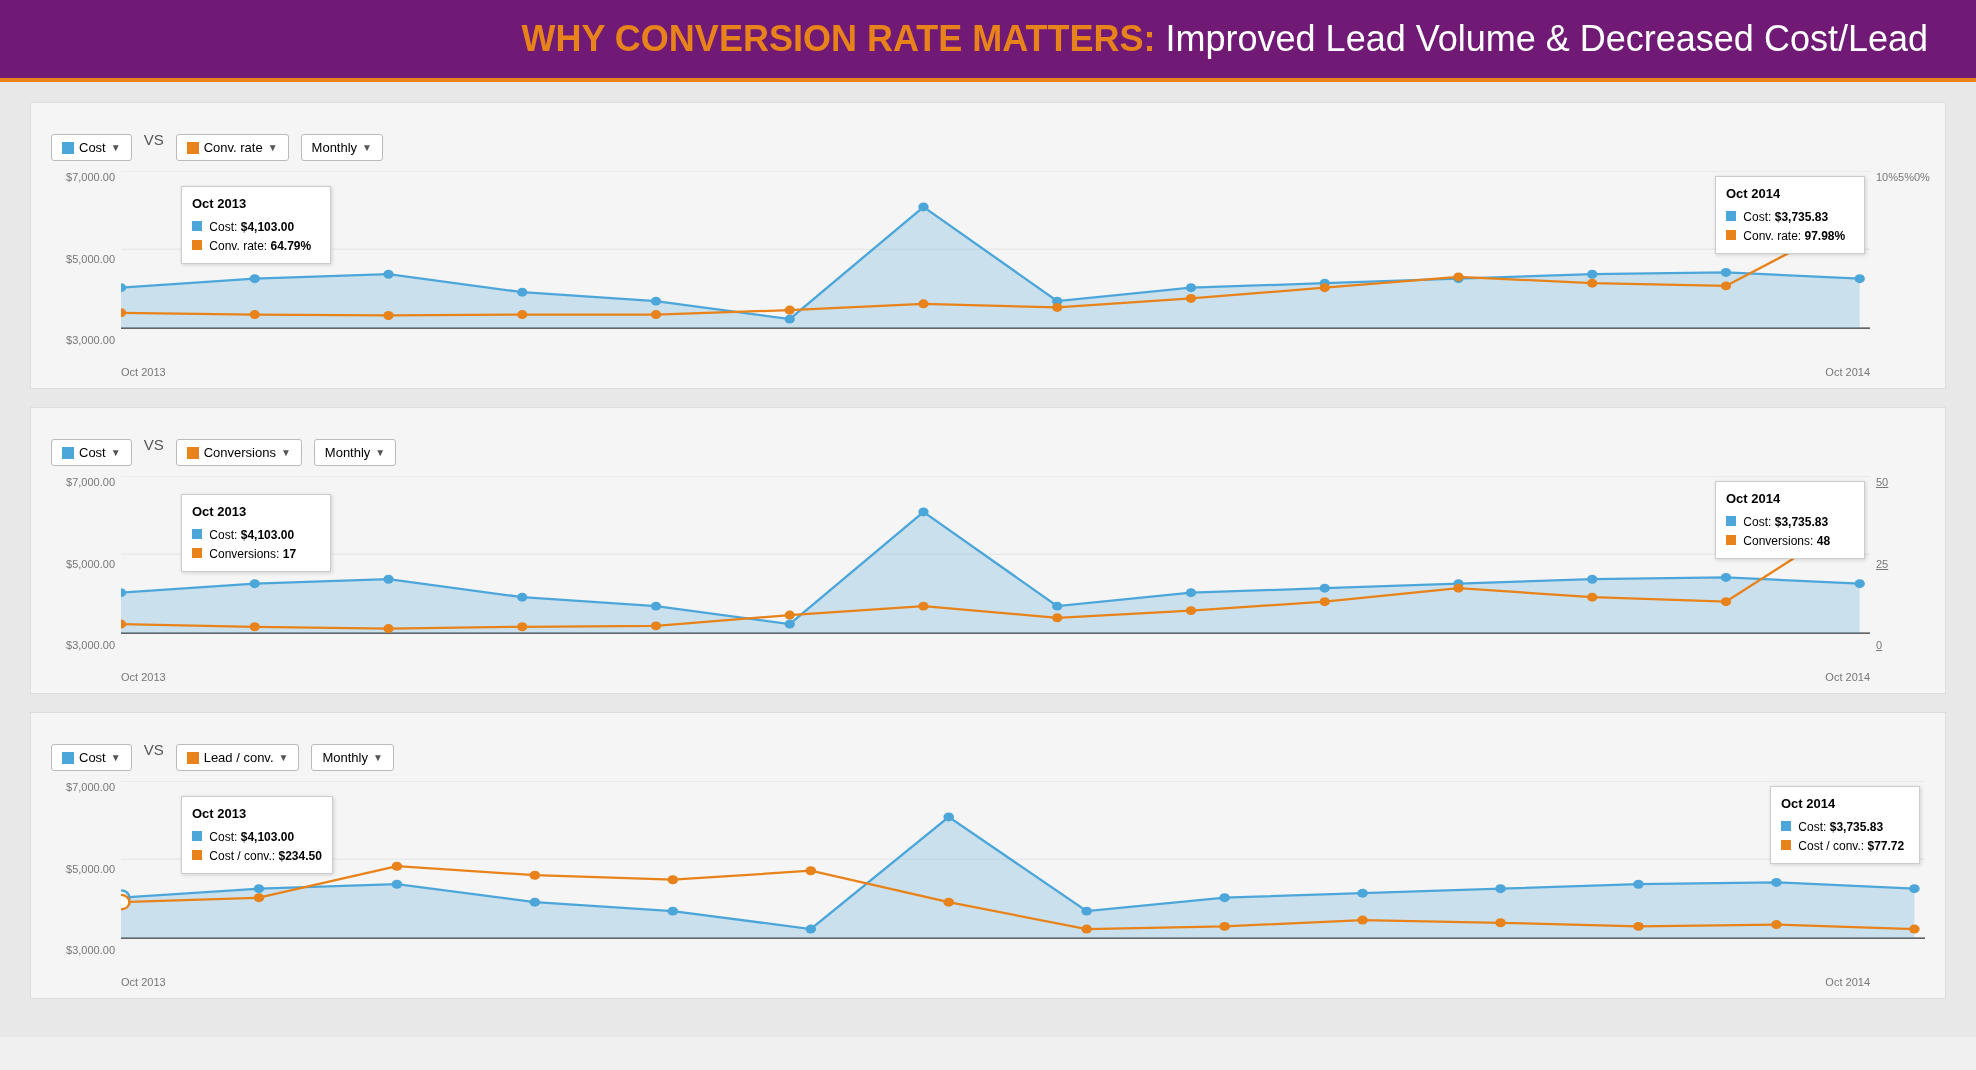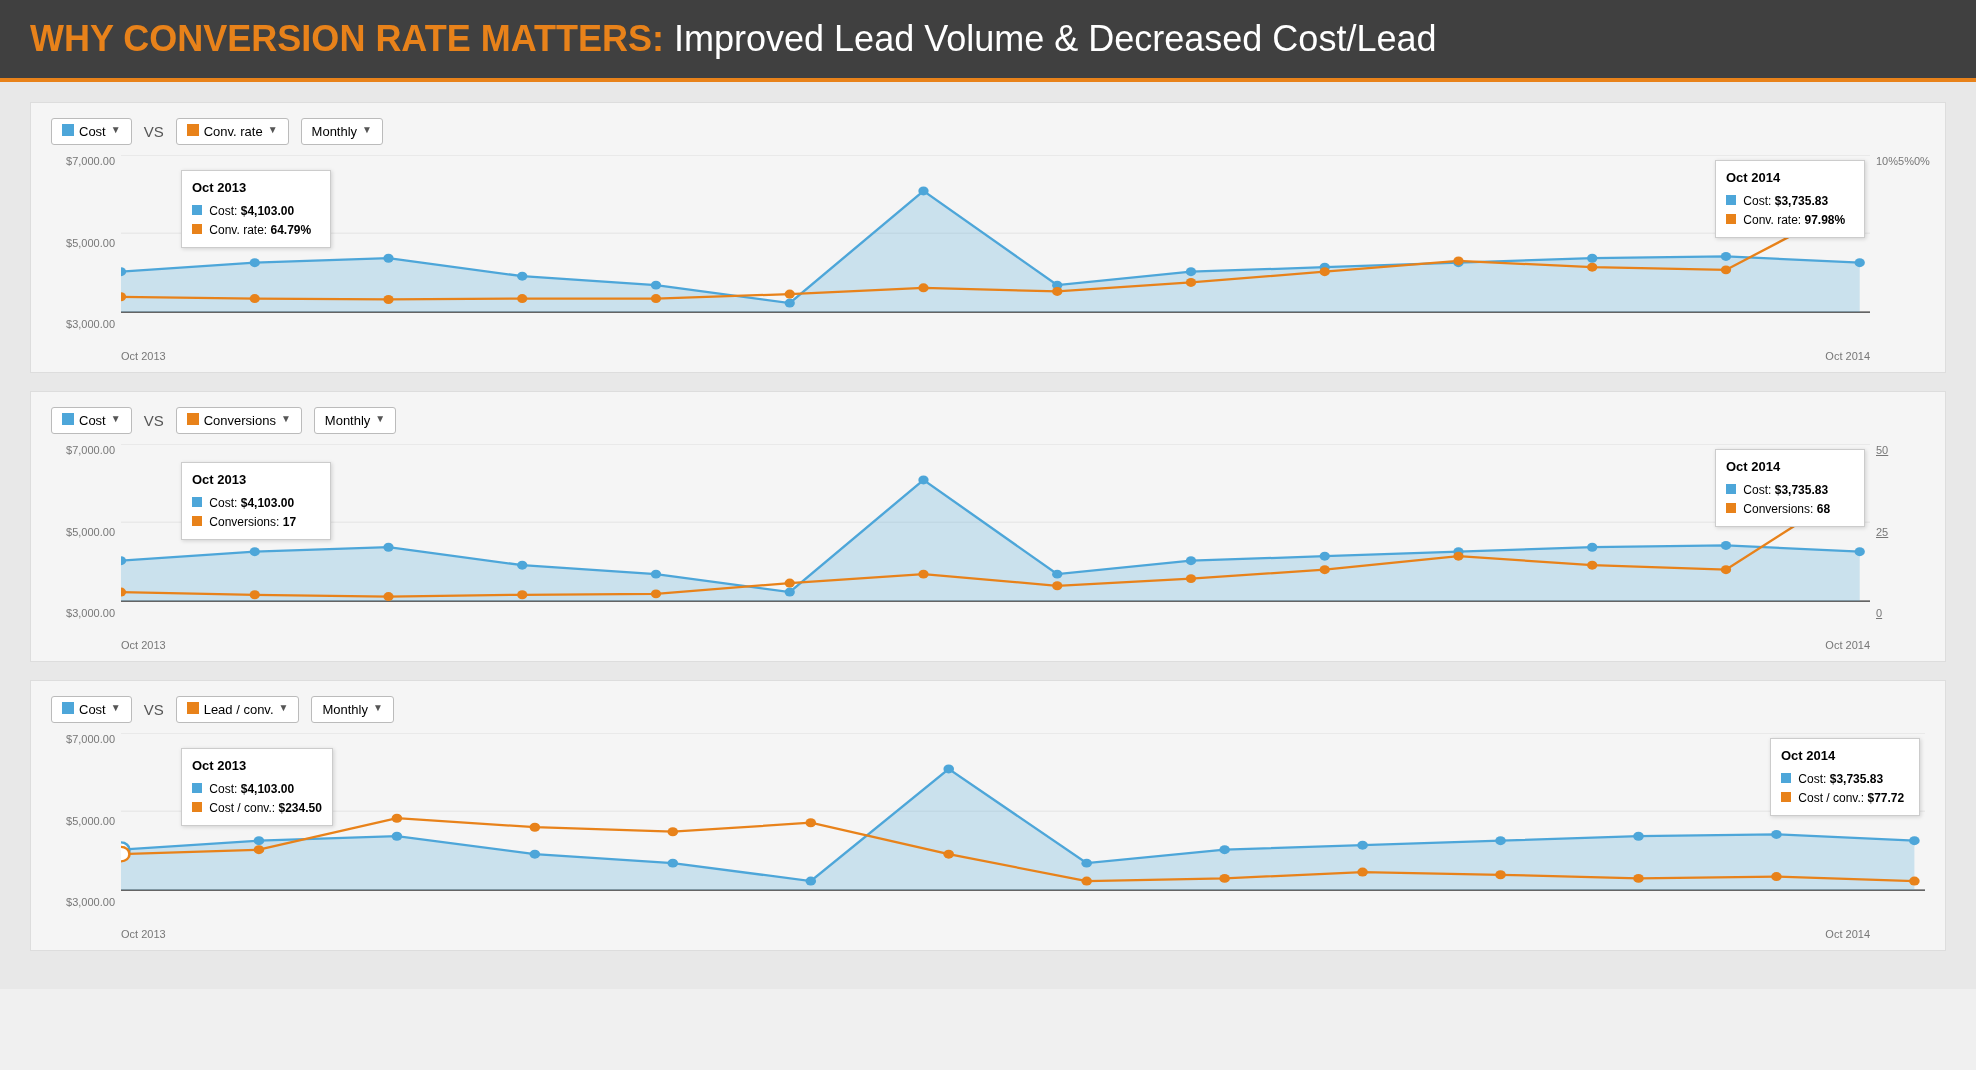--- a/index.html
+++ b/index.html
@@ -3,23 +3,24 @@
   <meta charset="utf-8">
   <style>
     * { box-sizing: border-box; margin: 0; padding: 0; }
     body {
       background: #f0f0f0;
       font-family: Arial, sans-serif;
       width: 1976px;
       min-height: 1070px;
     }
     .header {
-      background: #404040;
-      padding: 18px 30px;
+      background: #701a75;
+      padding: 18px 48px;
       border-bottom: 4px solid #e8821a;
+      text-align: right;
     }
     .header h1 {
       font-size: 36px;
       font-weight: bold;
       color: #e8821a;
       display: inline;
       text-transform: uppercase;
     }
     .header h1 span {
       color: #ffffff;
@@ -39,27 +40,29 @@
       position: relative;
     }
     .chart-controls {
       display: flex;
       align-items: center;
       gap: 12px;
       margin-bottom: 10px;
     }
     .ctrl-btn {
       display: inline-flex;
+      align-items: center;
       gap: 5px;
       border: 1px solid #bbb;
       background: #fff;
       padding: 5px 10px;
       font-size: 13px;
       cursor: pointer;
       border-radius: 3px;
+      margin-top: 16px;
     }
     .ctrl-btn .color-box {
       width: 12px;
       height: 12px;
       display: inline-block;
     }
     .ctrl-btn .arrow {
       font-size: 10px;
       color: #555;
     }
@@ -308,21 +311,21 @@
           <div class="tooltip-box" style="right:5px;top:5px;">
             <div class="tt-title">Oct 2014</div>
             <div>
               <span class="tooltip-dot" style="background:#4da6d9;"></span>
               <span>Cost:</span>
               <strong>$3,735.83</strong>
             </div>
             <div>
               <span class="tooltip-dot" style="background:#e8821a;"></span>
               <span>Conversions:</span>
-              <strong>68</strong>
+              <strong>48</strong>
             </div>
           </div>
           <div style="height:20px;"></div>
         </div>
         <div style="width:55px; display:flex; flex-direction:column; justify-content:space-between; font-size:11px; color:#777; padding-bottom:20px; text-align:left; padding-left:6px;text-decoration:underline;">
           <span>50</span>
           <span>25</span>
           <span>0</span>
         </div>
       </div>

